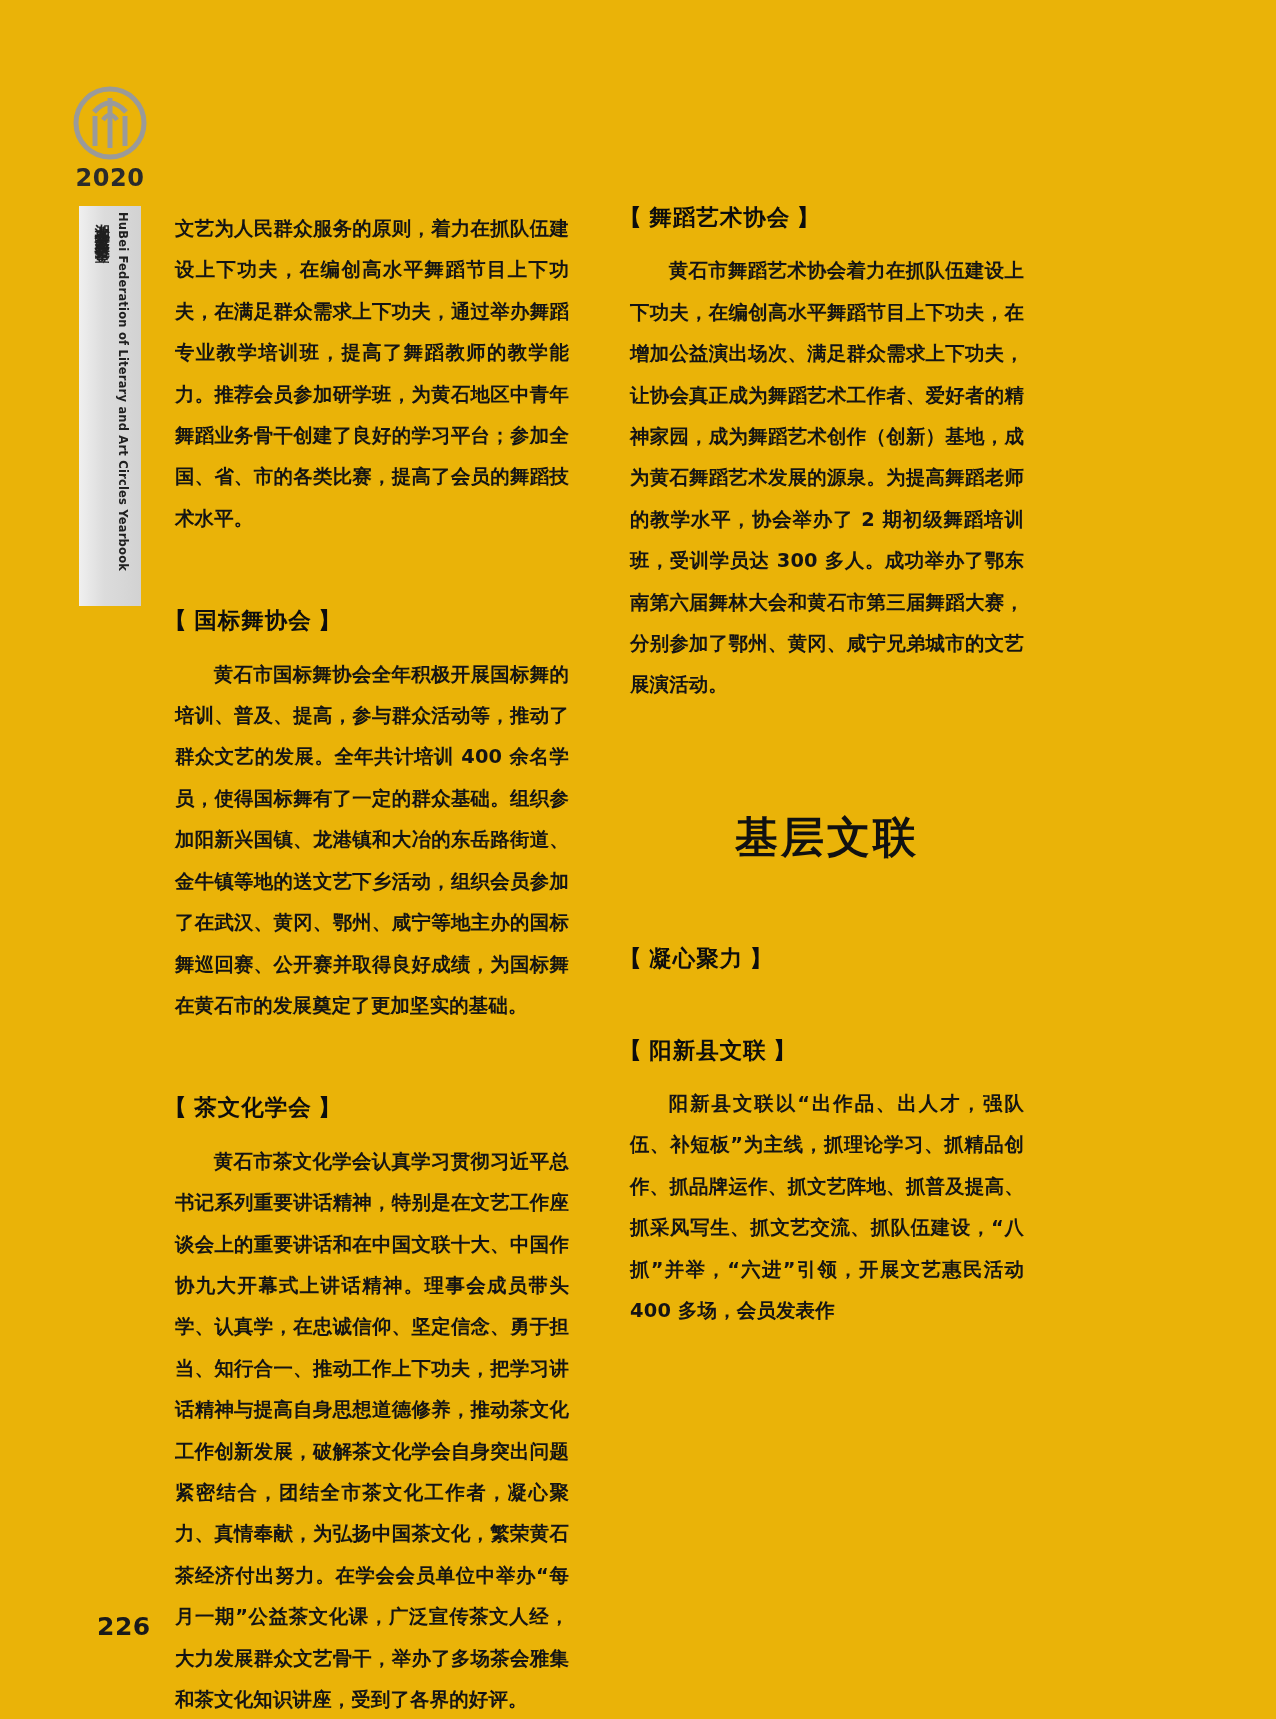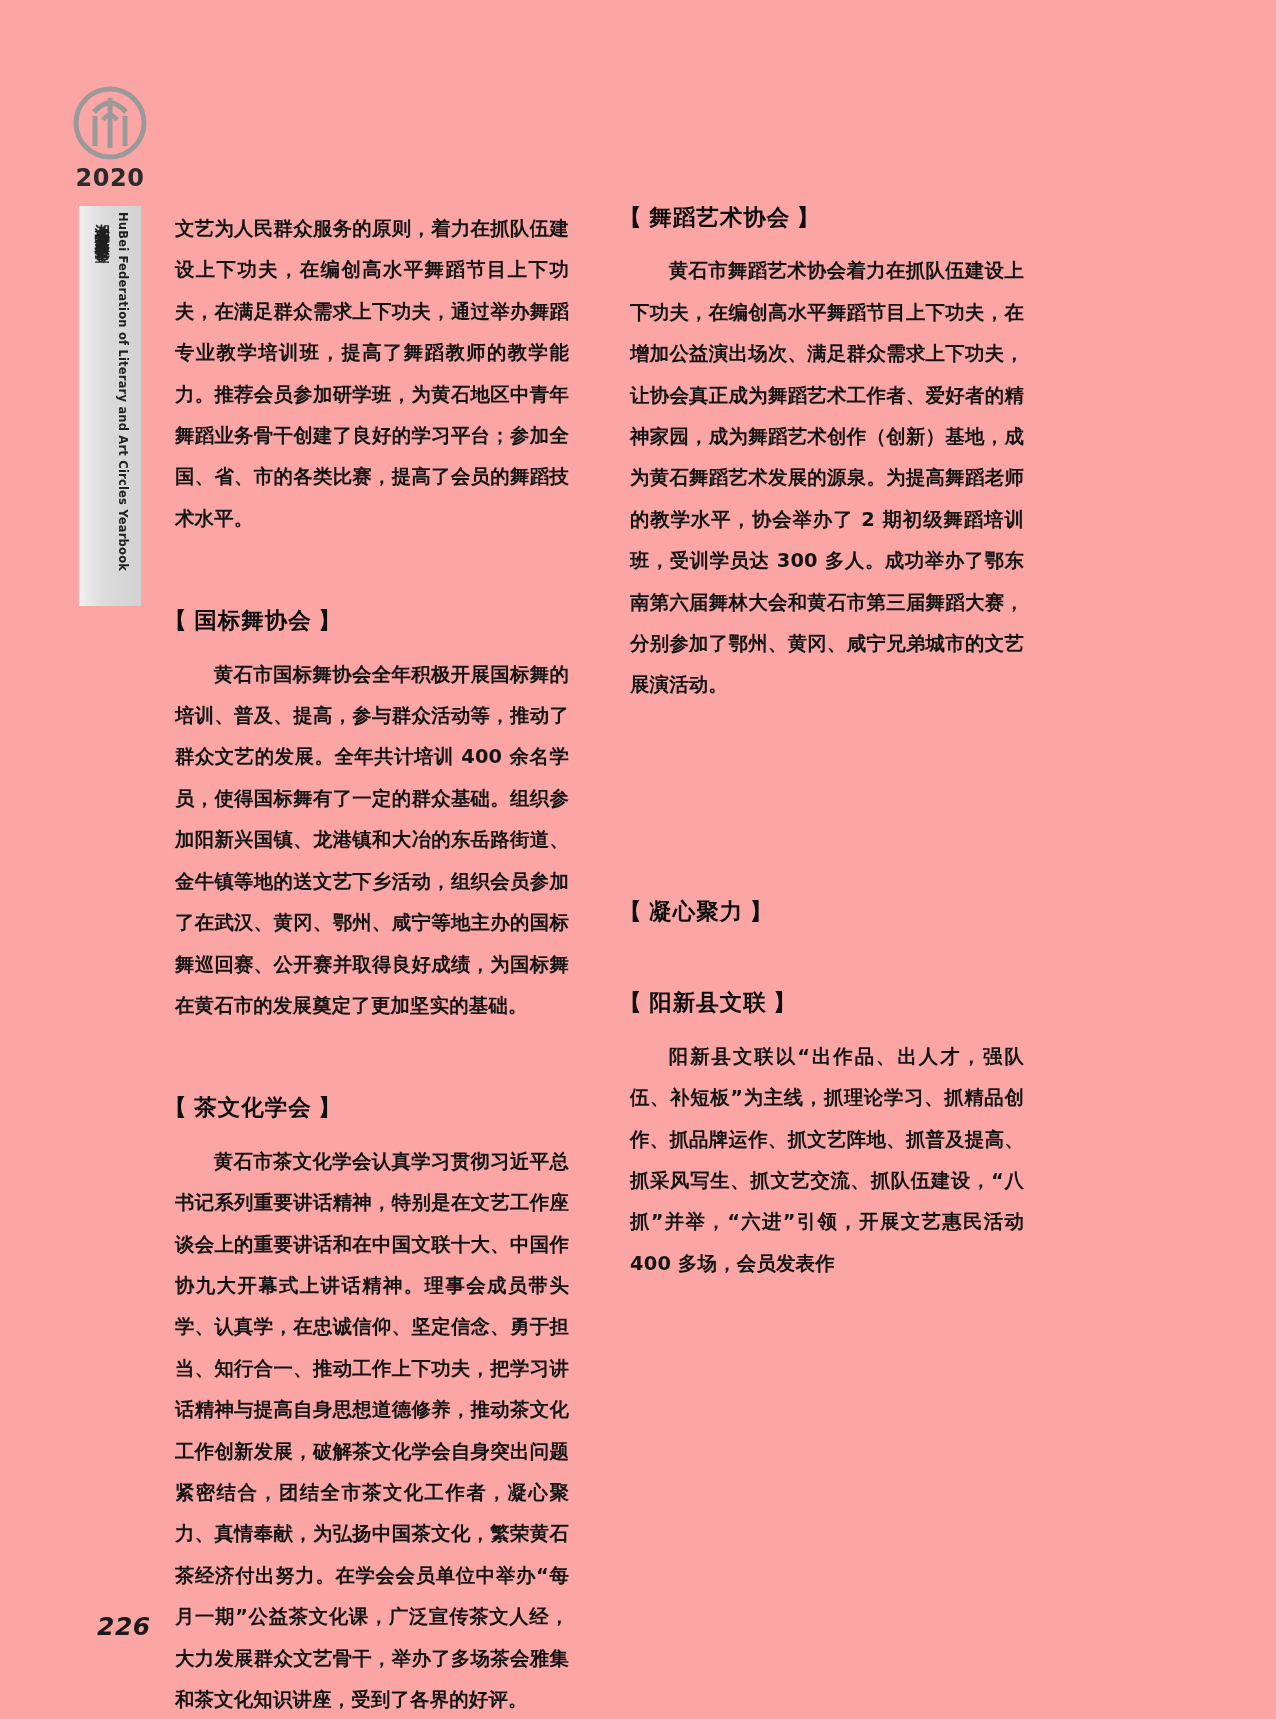--- a/index.html
+++ b/index.html
@@ -13,21 +13,21 @@
     position: relative;
     font-family: "DejaVu Sans", "Liberation Sans", sans-serif;
     color: #1a1a1a;
     overflow: hidden;
   }
 
   
   #page {
     position: absolute;
     inset: 0;
-    background: #fca5a5;
+    background: #eab308;
   }
 
   
   #runhead {
     position: absolute;
     left: 62px;
     top: 86px;
     width: 96px;
     display: flex;
     flex-direction: column;
@@ -86,21 +86,20 @@
   
   #folio {
     position: absolute;
     left: 97px;
     top: 1612px;
     font-family: "DejaVu Sans", sans-serif;
     font-weight: 700;
     font-size: 25px;
     color: #1a1a1a;
     letter-spacing: 0.5px;
-    font-style: italic;
   }
 
   
   .col {
     position: absolute;
     top: 196px;
     width: 418px;
   }
   #col-left  { left: 163px; }
   #col-right { left: 618px; }
@@ -176,20 +175,21 @@
     <div class="gap-head"></div>
     <h2 class="sec-head">【 茶文化学会 】</h2>
     <p class="para indent">黄石市茶文化学会认真学习贯彻习近平总书记系列重要讲话精神，特别是在文艺工作座谈会上的重要讲话和在中国文联十大、中国作协九大开幕式上讲话精神。理事会成员带头学、认真学，在忠诚信仰、坚定信念、勇于担当、知行合一、推动工作上下功夫，把学习讲话精神与提高自身思想道德修养，推动茶文化工作创新发展，破解茶文化学会自身突出问题紧密结合，团结全市茶文化工作者，凝心聚力、真情奉献，为弘扬中国茶文化，繁荣黄石茶经济付出努力。在学会会员单位中举办“每月一期”公益茶文化课，广泛宣传茶文人经，大力发展群众文艺骨干，举办了多场茶会雅集和茶文化知识讲座，受到了各界的好评。</p>
   </div>
 
   <div class="col" id="col-right">
     <h2 class="sec-head">【 舞蹈艺术协会 】</h2>
     <p class="para indent">黄石市舞蹈艺术协会着力在抓队伍建设上下功夫，在编创高水平舞蹈节目上下功夫，在增加公益演出场次、满足群众需求上下功夫，让协会真正成为舞蹈艺术工作者、爱好者的精神家园，成为舞蹈艺术创作（创新）基地，成为黄石舞蹈艺术发展的源泉。为提高舞蹈老师的教学水平，协会举办了 2 期初级舞蹈培训班，受训学员达 300 多人。成功举办了鄂东南第六届舞林大会和黄石市第三届舞蹈大赛，分别参加了鄂州、黄冈、咸宁兄弟城市的文艺展演活动。</p>
 
     <div class="gap-bighead-top"></div>
+    <h1 class="big-head">基层文联</h1>
     <div class="gap-bighead-bot"></div>
 
     <h2 class="sec-head">【 凝心聚力 】</h2>
 
     <div class="gap-head"></div>
     <h2 class="sec-head">【 阳新县文联 】</h2>
     <p class="para indent">阳新县文联以“出作品、出人才，强队伍、补短板”为主线，抓理论学习、抓精品创作、抓品牌运作、抓文艺阵地、抓普及提高、抓采风写生、抓文艺交流、抓队伍建设，“八抓”并举，“六进”引领，开展文艺惠民活动 400 多场，会员发表作</p>
   </div>
 
   <div id="folio">226</div>

